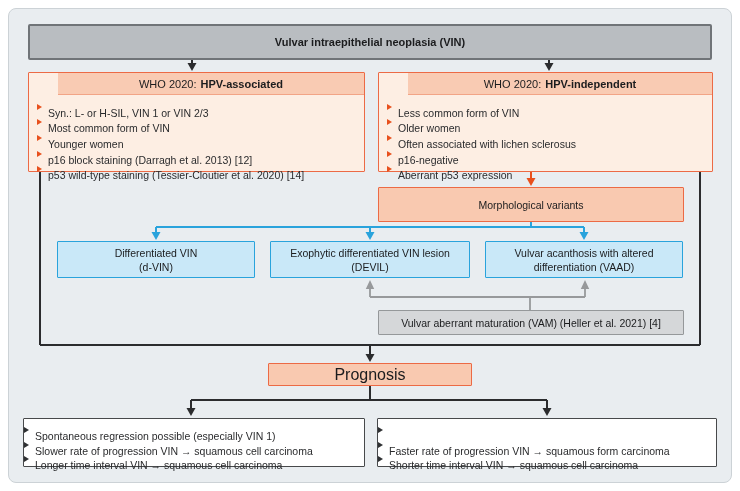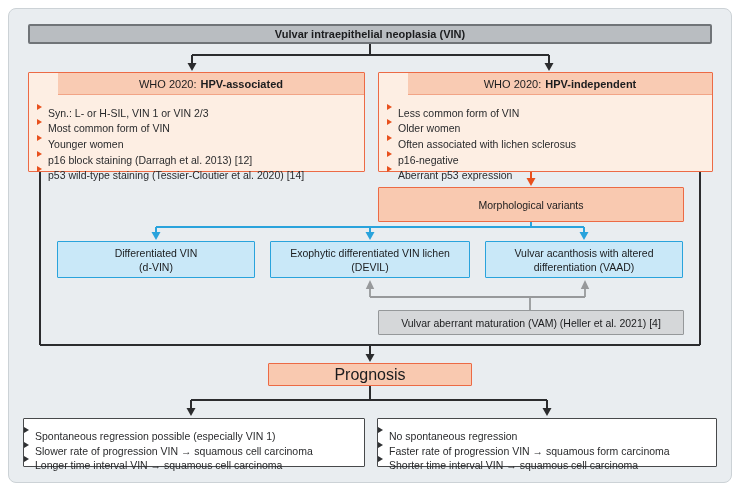--- a/index.html
+++ b/index.html
@@ -65,21 +65,21 @@
       <polygon points="579.5,232 588.5,232 584,240" stroke="none"></polygon>
     </g>
 
     <g stroke="#97999b" stroke-width="1.8" fill="#97999b">
       <path fill="none" d="M530,310 L530,297 M370,297 L585,297 M370,297 L370,288 M585,297 L585,288"></path>
       <polygon points="365.8,289 374.2,289 370,280" stroke="none"></polygon>
       <polygon points="580.8,289 589.2,289 585,280" stroke="none"></polygon>
     </g>
   </svg>
 
-  <div class="abs title-box" style="left:28px;top:24px;width:684px;height:20px;">
+  <div class="abs title-box" style="left:28px;top:24px;width:684px;height:36px;">
     <span>Vulvar intraepithelial neoplasia (VIN)</span>
   </div>
 
   <div class="abs panel" style="left:28px;top:72px;width:337px;height:100px;">
     <div class="panel-header">
       <span>WHO 2020:</span>
       <b>HPV-associated</b>
     </div>
     <div class="panel-body">
       <div class="row">
@@ -136,21 +136,21 @@
 
   <div class="abs salmon-box" style="left:378px;top:187px;width:306px;height:35px;">
     <span>Morphological variants</span>
   </div>
 
   <div class="abs blue-box" style="left:57px;top:241px;width:198px;height:37px;">
     <div>Differentiated VIN</div>
     <div>(d-VIN)</div>
   </div>
   <div class="abs blue-box" style="left:270px;top:241px;width:200px;height:37px;">
-    <div>Exophytic differentiated VIN lichen</div>
+    <div>Exophytic differentiated VIN lesion</div>
     <div>(DEVIL)</div>
   </div>
   <div class="abs blue-box" style="left:485px;top:241px;width:198px;height:37px;">
     <div>Vulvar acanthosis with altered</div>
     <div>differentiation (VAAD)</div>
   </div>
 
   <div class="abs gray-box" style="left:378px;top:310px;width:306px;height:25px;text-align:right;">
     <span>Vulvar aberrant maturation (VAM) (Heller et al. 2021) [4]</span>
   </div>
@@ -170,21 +170,20 @@
       </div>
     <div class="row">
         <span class="tri dark"></span>
         <span class="txt">Longer time interval VIN → squamous cell carcinoma</span>
       </div>
   </div>
 
   <div class="abs white-box" style="left:377px;top:418px;width:340px;height:49px;">
     <div class="row">
         <span class="tri dark"></span>
-        <span class="txt">No spontaneous regression</span>
       </div>
     <div class="row">
         <span class="tri dark"></span>
         <span class="txt">Faster rate of progression VIN → squamous form carcinoma</span>
       </div>
     <div class="row">
         <span class="tri dark"></span>
         <span class="txt">Shorter time interval VIN → squamous cell carcinoma</span>
       </div>
   </div>

